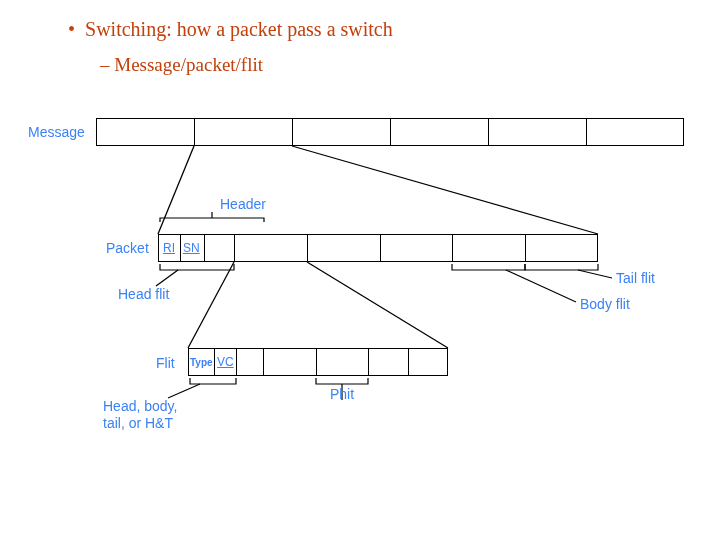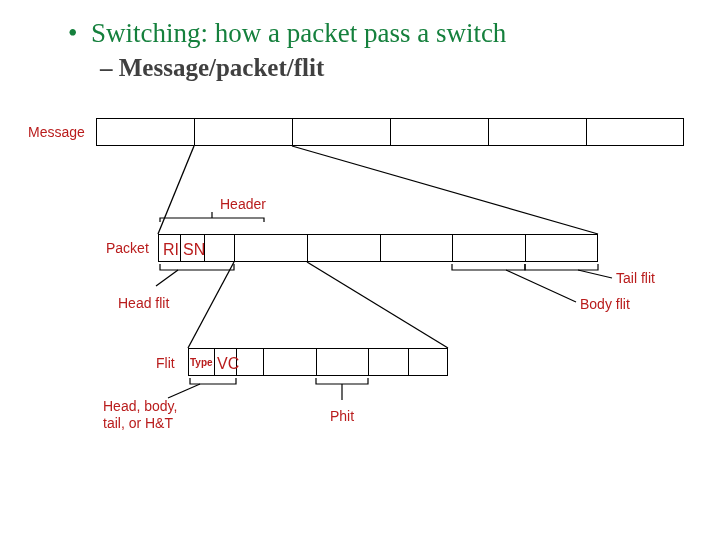--- a/index.html
+++ b/index.html
@@ -8,43 +8,42 @@
     width: 720px;
     height: 540px;
     font-family: "Times New Roman", serif;
     background: #fff;
     position: relative;
   }
   .bullet-main {
     position: absolute;
     left: 68px;
     top: 18px;
-    font-size: 27px;
-    color: #15803d;
+    font-size: 20px;
+    color: #c2410c;
   }
   .bullet-sub {
     position: absolute;
     left: 100px;
     top: 54px;
-    font-size: 25px;
-    color: #404040;
-    font-weight: bold;
+    font-size: 19px;
+    color: #c2410c;
   }
   .diagram {
     position: absolute;
     left: 28px;
     top: 108px;
     width: 670px;
     height: 370px;
   }
   .dlabel {
     position: absolute;
     font-family: Arial, Helvetica, sans-serif;
     font-size: 14px;
-    color: #b91c1c;
+    color: #3b82f6;
     white-space: nowrap;
   }
   .rect {
     position: absolute;
     border: 1.5px solid #000;
     background: #fff;
     box-sizing: border-box;
   }
   .cell-sep {
     position: absolute;
@@ -55,21 +54,22 @@
     position: absolute;
     width: 0;
     border-left: 1px solid #000;
   }
   svg.conn {
     position: absolute;
     overflow: visible;
   }
   .small-field {
     font-family: Arial, Helvetica, sans-serif;
-    font-size: 16px;
+    font-size: 12px;
+    text-decoration: underline;
   }
 </style>
 </head>
 <body>
 
 <div class="bullet-main">
   <span>•&nbsp;&nbsp;</span><span>Switching: how a packet pass a switch</span>
 </div>
 
 <div class="bullet-sub">
@@ -125,21 +125,21 @@
   <div class="thin-sep" style="left:176px; top:126px; height:28px;"></div>
   <div class="dlabel small-field" style="left:135px; top:133px;">RI</div>
   <div class="dlabel small-field" style="left:155px; top:133px;">SN</div>
 
   <div class="cell-sep" style="left:206px; top:126px; height:28px;"></div>
   <div class="cell-sep" style="left:279px; top:126px; height:28px;"></div>
   <div class="cell-sep" style="left:352px; top:126px; height:28px;"></div>
   <div class="cell-sep" style="left:424px; top:126px; height:28px;"></div>
   <div class="cell-sep" style="left:497px; top:126px; height:28px;"></div>
 
-  <div class="dlabel" style="left:90px; top:187px;">Head flit</div>
+  <div class="dlabel" style="left:90px; top:178px;">Head flit</div>
 
   <div class="dlabel" style="left:588px; top:162px;">Tail flit</div>
 
   <div class="dlabel" style="left:552px; top:188px;text-align:right;">Body flit</div>
 
   <div class="dlabel" style="left:128px; top:247px;">Flit</div>
 
   <div class="rect" style="left:160px; top:240px; width:260px; height:28px;"></div>
 
   <div class="thin-sep" style="left:186px; top:240px; height:28px;"></div>
@@ -148,15 +148,15 @@
   <div class="dlabel small-field" style="left:189px; top:247px;">VC</div>
 
   <div class="cell-sep" style="left:235px; top:240px; height:28px;"></div>
   <div class="cell-sep" style="left:288px; top:240px; height:28px;"></div>
   <div class="cell-sep" style="left:340px; top:240px; height:28px;"></div>
   <div class="cell-sep" style="left:380px; top:240px; height:28px;"></div>
 
   <div class="dlabel" style="left:75px; top:290px; line-height:1.2; white-space:pre;">Head, body,
 tail, or H&amp;T</div>
 
-  <div class="dlabel" style="left:302px; top:300px;">Phit</div>
+  <div class="dlabel" style="left:302px; top:278px;">Phit</div>
 
 </div>
 
 </body></html>

